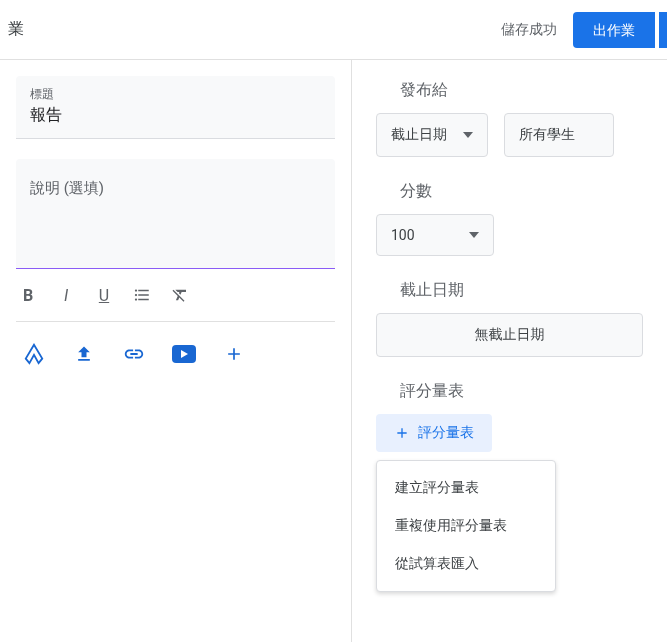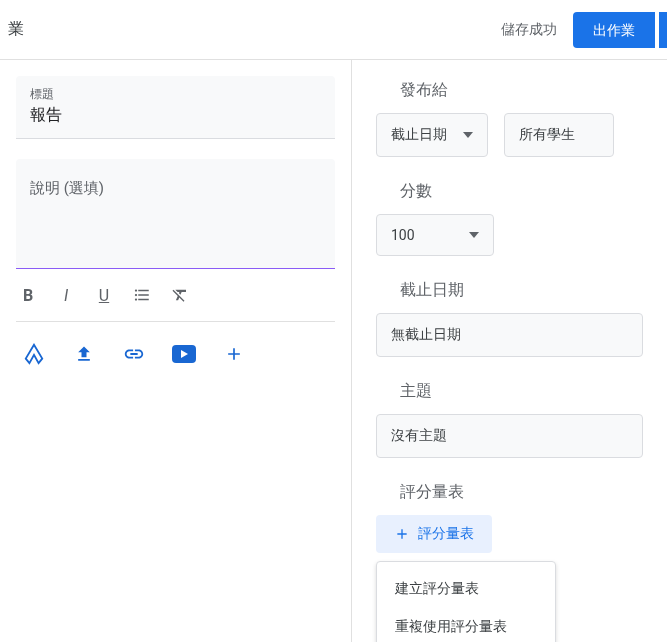--- a/index.html
+++ b/index.html
@@ -149,20 +149,21 @@
       display: flex;
       align-items: center;
       justify-content: space-between;
       cursor: pointer;
       min-width: 110px;
       font-size: 14px;
       color: #3c4043;
     }
     .dropdown-wide {
       min-width: 100%;
+      justify-content: center;
     }
     .caret {
       margin-left: 16px;
     }
     .btn-light {
       background: #e8f0fe;
       border: none;
       border-radius: 4px;
       padding: 10px 18px;
       color: #1a73e8;
@@ -289,26 +290,20 @@
       </div>
     </div>
 
     <div class="section">
       <div class="section-label">截止日期</div>
       <div class="dropdown dropdown-wide">
         <span>無截止日期</span>
       </div>
     </div>
 
-    <div class="section">
-      <div class="section-label">主題</div>
-      <div class="dropdown dropdown-wide">
-        <span>沒有主題</span>
-      </div>
-    </div>
 
     <div class="section">
       <div class="section-label">評分量表</div>
       <button class="btn-light">
         <span>
           <svg width="16" height="16" viewBox="0 0 24 24" fill="#1a73e8">
               <path d="M19 13h-6v6h-2v-6H5v-2h6V5h2v6h6v2z"></path>
             </svg>
         </span>
         <span>評分量表</span>

